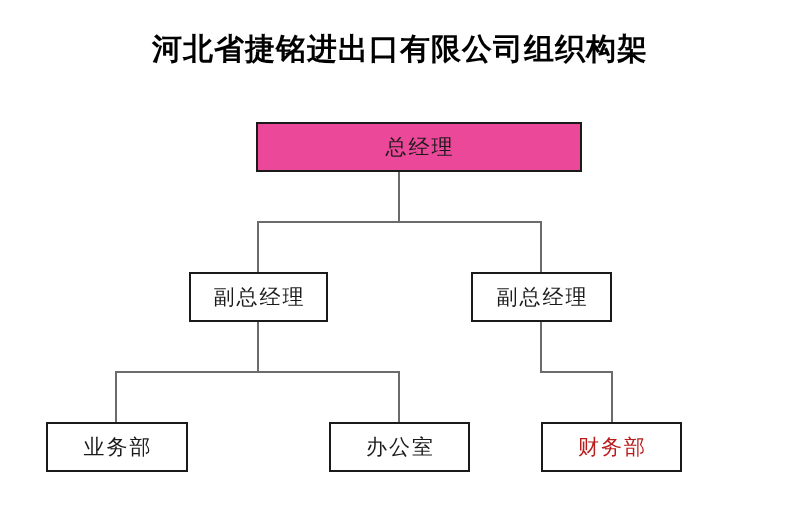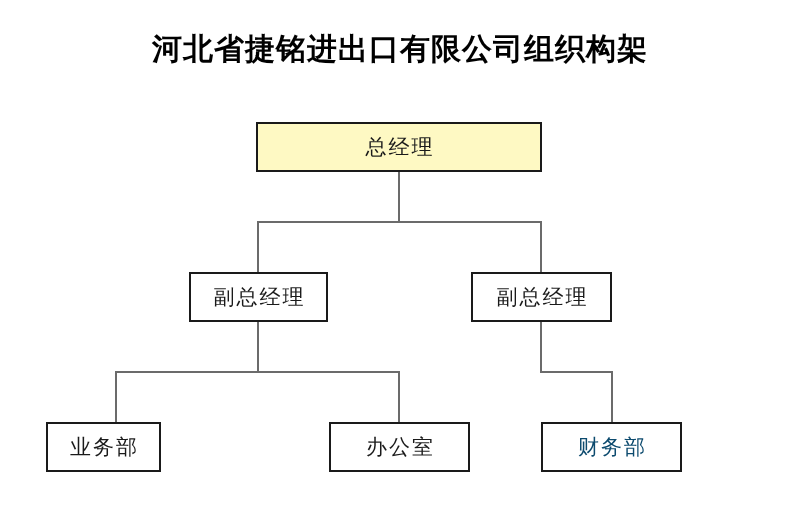--- a/index.html
+++ b/index.html
@@ -78,33 +78,33 @@
       <div class="connector" style="background: rgb(107, 107, 107); left: 540px; top: 221px; width: 2px; height: 51px;"></div>
       <div class="connector" style="background: rgb(107, 107, 107); left: 257px; top: 322px; width: 2px; height: 50px;"></div>
       <div class="connector" style="background: rgb(107, 107, 107); left: 115px; top: 371px; width: 285px; height: 2px;"></div>
       <div class="connector" style="background: rgb(107, 107, 107); left: 115px; top: 371px; width: 2px; height: 51px;"></div>
       <div class="connector" style="background: rgb(107, 107, 107); left: 398px; top: 371px; width: 2px; height: 51px;"></div>
       <div class="connector" style="background: rgb(107, 107, 107); left: 540px; top: 322px; width: 2px; height: 50px;"></div>
       <div class="connector" style="background: rgb(107, 107, 107); left: 540px; top: 371px; width: 73px; height: 2px;"></div>
       <div class="connector" style="background: rgb(107, 107, 107); left: 611px; top: 371px; width: 2px; height: 51px;"></div>
     </div>
   <div id="node-layer">
-      <div class="node" style="left: 256px; top: 122px; width: 286px; height: 50px; border-color: rgb(26, 26, 26); background: #fef9c3;">
+      <div class="node" style="left: 256px; top: 122px; width: 326px; height: 50px; border-color: rgb(26, 26, 26); background: #ec4899;">
         <span class="node-label" style="color: rgb(26, 26, 26);">总经理</span>
       </div>
       <div class="node" style="left: 189px; top: 272px; width: 139px; height: 50px; border-color: rgb(26, 26, 26); background: rgb(255, 255, 255);">
         <span class="node-label" style="color: rgb(26, 26, 26);">副总经理</span>
       </div>
       <div class="node" style="left: 471px; top: 272px; width: 141px; height: 50px; border-color: rgb(26, 26, 26); background: rgb(255, 255, 255);">
         <span class="node-label" style="color: rgb(26, 26, 26);">副总经理</span>
       </div>
-      <div class="node" style="left: 46px; top: 422px; width: 115px; height: 50px; border-color: rgb(26, 26, 26); background: rgb(255, 255, 255);">
+      <div class="node" style="left: 46px; top: 422px; width: 142px; height: 50px; border-color: rgb(26, 26, 26); background: rgb(255, 255, 255);">
         <span class="node-label" style="color: rgb(26, 26, 26);">业务部</span>
       </div>
       <div class="node" style="left: 329px; top: 422px; width: 141px; height: 50px; border-color: rgb(26, 26, 26); background: rgb(255, 255, 255); text-align: center;">
         <span class="node-label" style="color: rgb(26, 26, 26);">办公室</span>
       </div>
       <div class="node" style="left: 541px; top: 422px; width: 141px; height: 50px; border-color: rgb(26, 26, 26); background: rgb(255, 255, 255);">
-        <span class="node-label" style="color: #0c4a6e;">财务部</span>
+        <span class="node-label" style="color: #b91c1c;">财务部</span>
       </div>
     </div>
 
 </div>
 
 </body></html>

